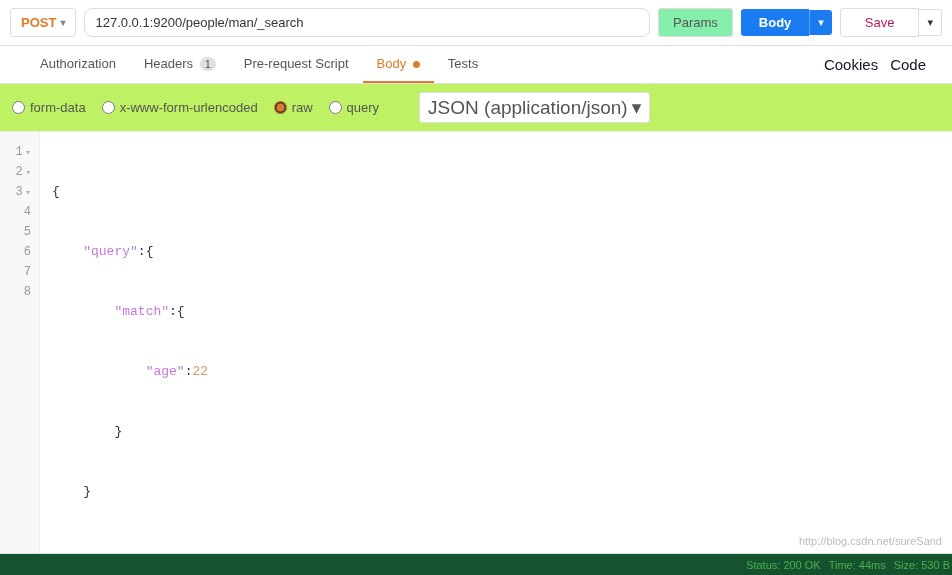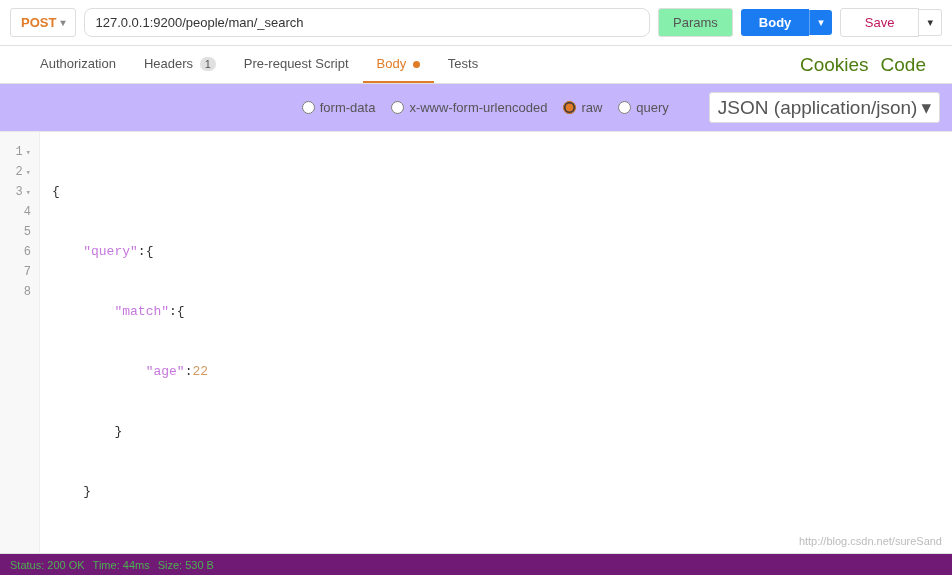--- a/index.html
+++ b/index.html
@@ -155,35 +155,34 @@
       vertical-align: middle;
     }
 
     .tabs-right {
       margin-left: auto;
       display: flex;
       gap: 12px;
     }
 
     .tabs-right a {
-      font-size: 19px;
-      color: #4d7c0f;
+      font-size: 15px;
+      color: #0f172a;
       text-decoration: none;
       cursor: pointer;
     }
 
     
     .body-options {
       display: flex;
       align-items: center;
       padding: 8px 12px;
-      background: #c4b5fd;
+      background: #bef264;
       border-bottom: 1px solid #e8e8e8;
       gap: 16px;
-      justify-content: flex-end;
     }
 
     .radio-option {
       display: flex;
       align-items: center;
       gap: 5px;
       cursor: pointer;
       font-size: 13px;
       color: #555;
     }
@@ -262,26 +261,26 @@
     .c-number { color: #d19a66; }
     .c-colon { color: #333; }
 
     
     .status-bar {
       position: fixed;
       bottom: 0;
       left: 0;
       right: 0;
       height: 22px;
-      background: #701a75;
+      background: #14532d;
       border-top: 1px solid #e0e0e0;
       display: flex;
       align-items: center;
-      justify-content: flex-start;
-      padding: 0 10px;
+      justify-content: flex-end;
+      padding: 0 2px;
       font-size: 11px;
       color: #888;
     }
 
     .watermark {
       position: fixed;
       bottom: 28px;
       right: 10px;
       font-size: 11px;
       color: #bbb;

